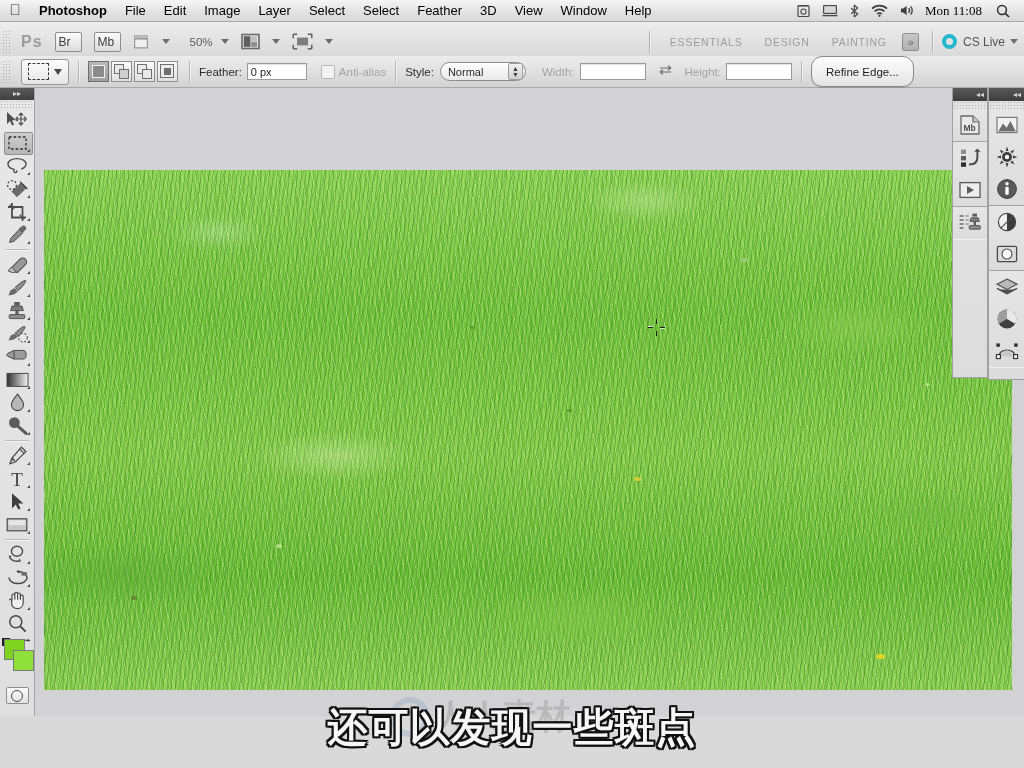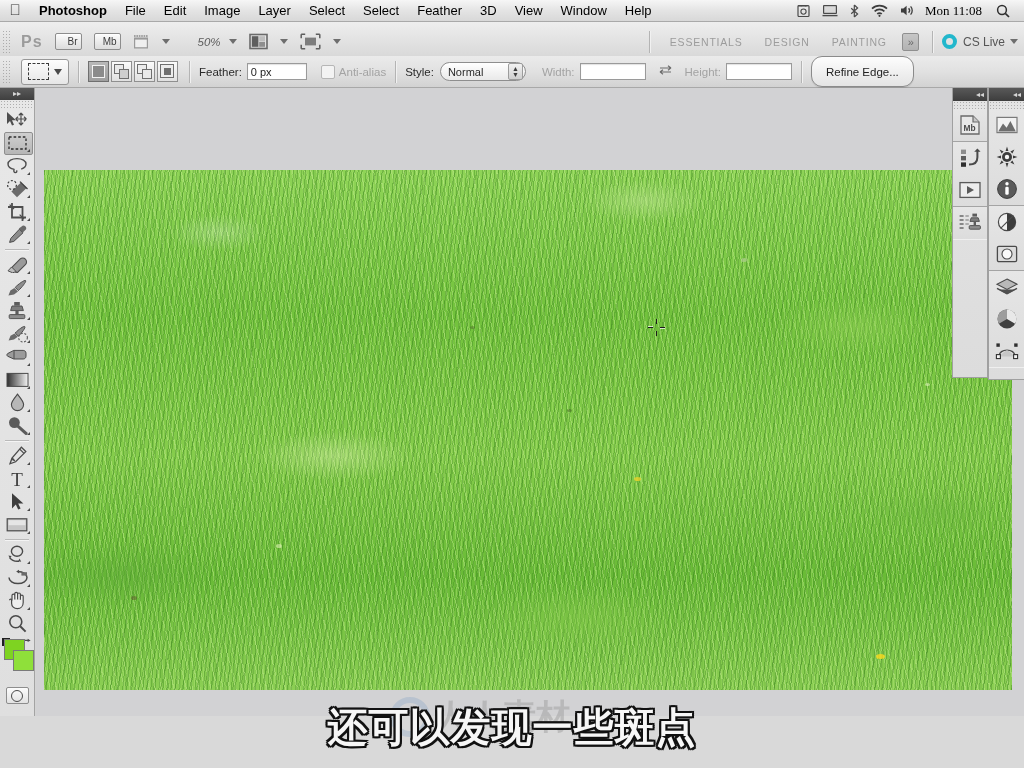--- a/index.html
+++ b/index.html
@@ -43,29 +43,29 @@
     background-image: radial-gradient(#9a9a9a 38%, transparent 40%);
     background-size: 3px 3px; opacity: .75;
   }
   .pslogo {
     color: #9b9b9b; font-size: 16px; font-weight: bold; letter-spacing: 1px;
     margin-left: 10px; margin-right: 12px;
   }
   .sqbtn {
     border: 1px solid #8d8d8d; border-radius: 2px;
     background: linear-gradient(to bottom,#fcfcfc,#dcdcdc);
-    font-size: 10px; color: #3b3b3b; padding: 2px 3px 2px 3px;
-    min-width: 19px; text-align: right; margin-right: 12px;
+    font-size: 12px; color: #3b3b3b; padding: 2px 3px 2px 3px;
+    min-width: 19px; text-align: left; margin-right: 12px;
     box-shadow: 0 1px 0 rgba(255,255,255,.7) inset;
   }
   .iconbtn { display: flex; align-items: center; margin-right: 6px; }
   .caret { width: 0; height: 0; border-left: 4px solid transparent;
            border-right: 4px solid transparent; border-top: 5px solid #6e6e6e;
            margin-left: 6px; margin-right: 12px; }
-  .zoomval { font-size: 11.5px; color: #5d5d5d; margin-left: 16px; font-style: italic; }
+  .zoomval { font-size: 11.5px; color: #5d5d5d; margin-left: 8px; }
   .wsgroup { margin-left: auto; display: flex; align-items: center; padding-right: 6px; }
   .vsep { width: 1px; height: 22px; background: #b4b4b4; margin: 0 9px;
           box-shadow: 1px 0 0 #f1f1f1; }
   .wstab { font-size: 10.5px; color: #9c9c9c; letter-spacing: .8px; padding: 0 11px; }
   .wsmore {
     border: 1px solid #8f8f8f; background: linear-gradient(to bottom,#c6c6c6,#b2b2b2);
     color: #6a6a6a; font-size: 11px; padding: 2px 5px; border-radius: 2px;
     letter-spacing: -1px; margin: 0 4px;
   }
   .cslive { display: flex; align-items: center; font-size: 12px; color: #555; }

